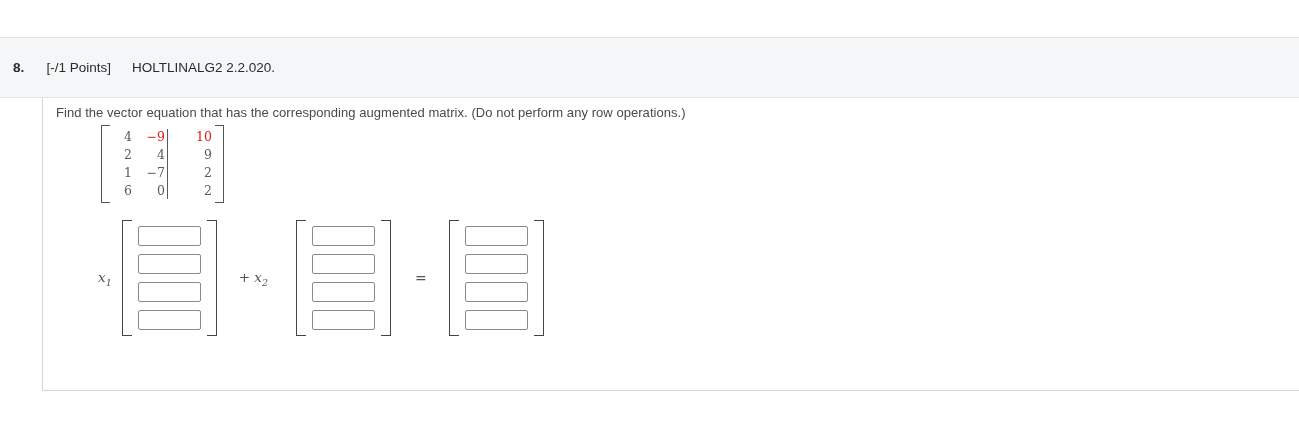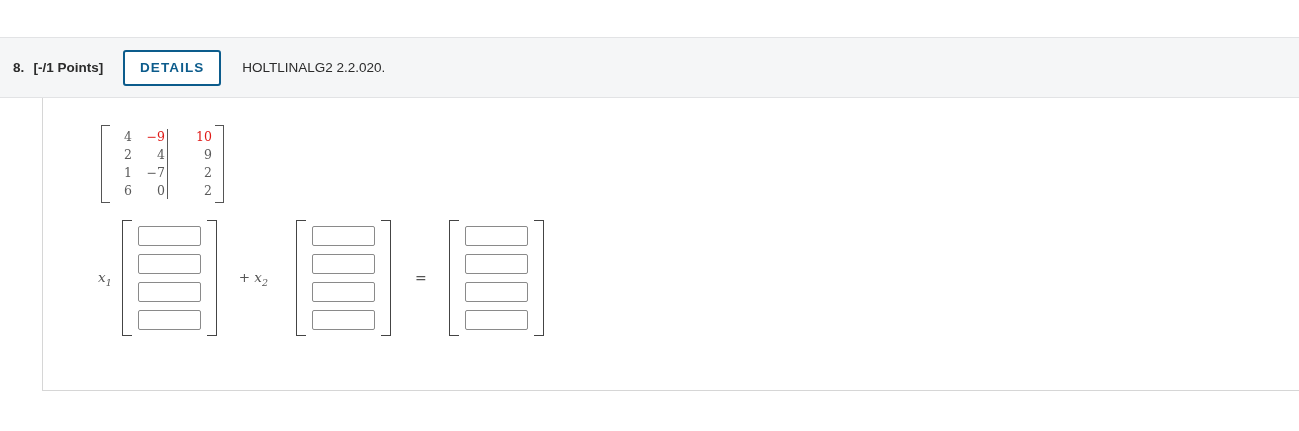--- a/index.html
+++ b/index.html
@@ -32,23 +32,23 @@
   }
   .q-number {
     margin-left: 13px;
     font-size: 13.5px;
     font-weight: bold;
     color: #2b2b2b;
     letter-spacing: 0.1px;
     white-space: nowrap;
   }
   .q-points {
-    margin-left: 9px;
-    font-size: 13.5px;
-    font-weight: bold;
+    margin-left: 22px;
+    font-size: 13.5px;
+    font-weight: normal;
     color: #2b2b2b;
     white-space: nowrap;
   }
   .details-button {
     margin-left: 20px;
     width: 98px;
     height: 36px;
     background: #ffffff;
     border: 2px solid #0c5c8c;
     border-radius: 3px;
@@ -197,26 +197,26 @@
     color: #333333;
     padding: 0 4px;
   }
 </style>
 </head>
 <body>
 
 <div class="q-header">
   <span class="q-number">8.</span>
   <span class="q-points">[-/1 Points]</span>
-  <div class="details-button">DETAILS</div>
   <span class="q-source">HOLTLINALG2 2.2.020.</span>
 </div>
 
 <div class="q-body">
 
+  <div class="prompt-text">Find the vector equation that has the corresponding augmented matrix. (Do not perform any row operations.)</div>
 
   <div class="aug-matrix">
     <div class="brk brk-l"></div>
     <div class="aug-grid">
       <div class="aug-col col-a">
         <div class="aug-cell">4</div>
         <div class="aug-cell">2</div>
         <div class="aug-cell">1</div>
         <div class="aug-cell">6</div>
       </div>

